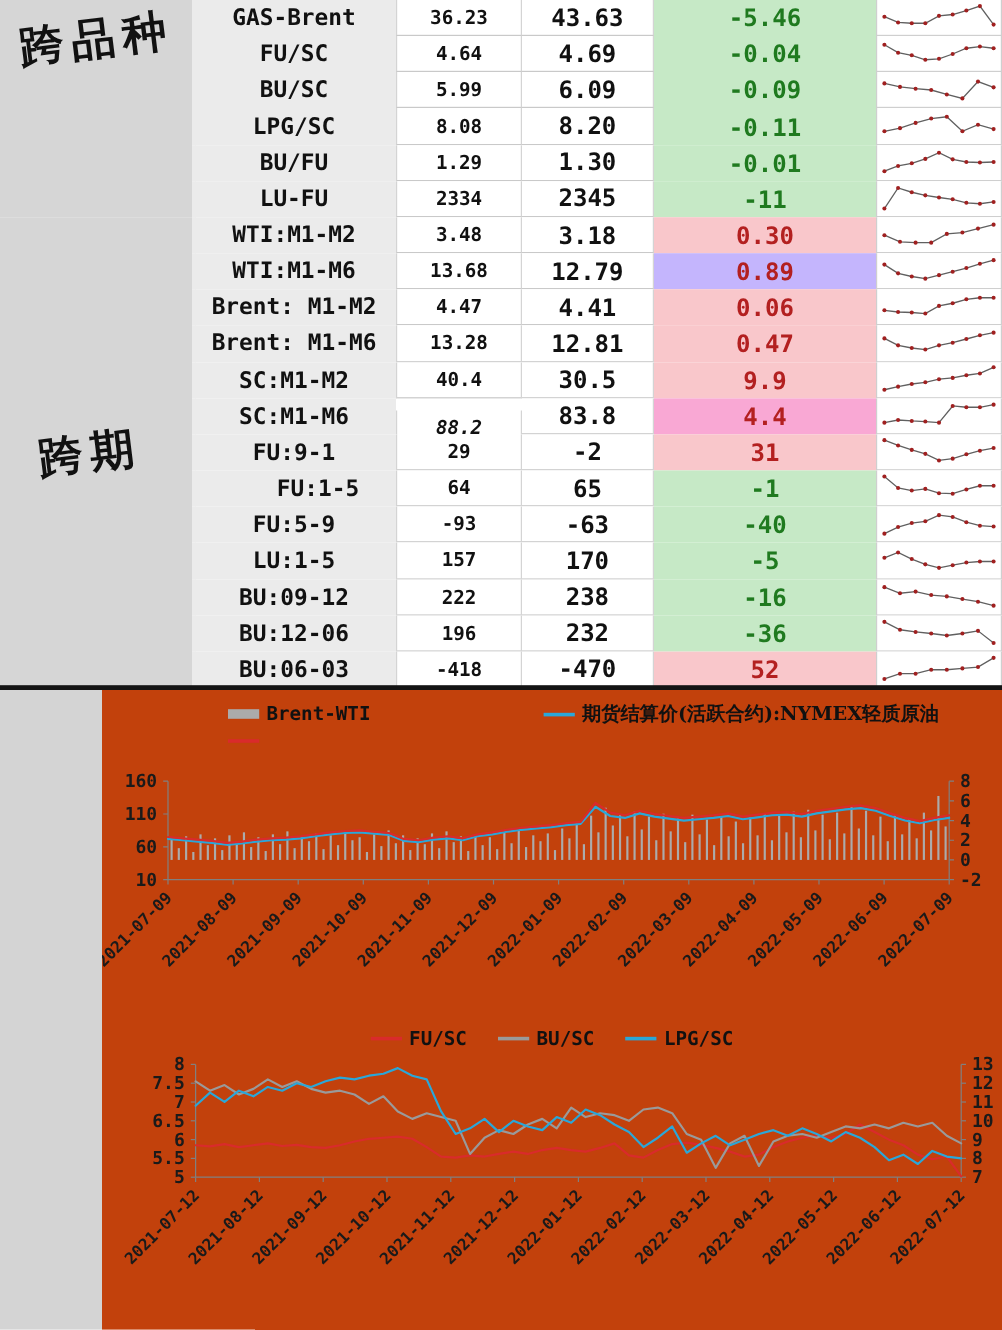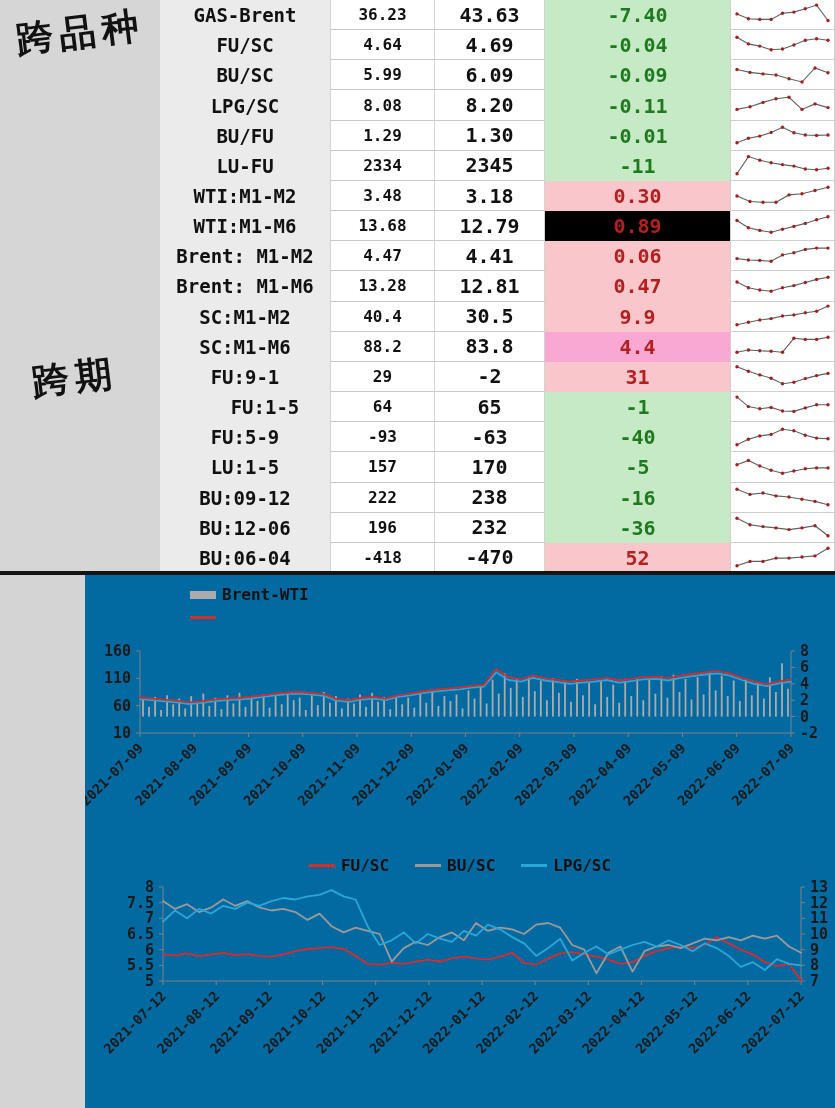--- a/index.html
+++ b/index.html
@@ -15,21 +15,21 @@
         font-family:"DejaVu Sans Mono","Liberation Mono",monospace;font-weight:bold;color:#111}
   .name-cell{left:160px;width:170px;background:#ebebeb;font-size:19px;white-space:nowrap}
   .v1-cell{left:330px;width:105px;background:#fff;font-size:16px;border-bottom:1px solid #c9c9c9;border-left:1px solid #d4d4d4;border-right:1px solid #d4d4d4}
   .v2-cell{left:435px;width:110px;background:#fff;font-size:20px;border-bottom:1px solid #c9c9c9;border-right:1px solid #d4d4d4}
   .diff-cell{left:545px;width:185px;font-size:20px}
   .spark-cell{left:730px;width:105px;background:#fff;border:1px solid #cfcfcf;border-top:none}
   
   #divider{position:absolute;left:0;top:571px;width:835px;height:4px;background:#141414}
   
   #left-strip{position:absolute;left:0;top:575px;width:85px;height:533px;background:#d4d4d4}
-  #chart-panel{position:absolute;left:85px;top:575px;width:750px;height:533px;background:#0369a1}
+  #chart-panel{position:absolute;left:85px;top:575px;width:750px;height:533px;background:#c2410c}
   .lg{position:absolute;display:flex;align-items:center;gap:6px;font-size:16px;color:#111;white-space:nowrap;
       font-family:"DejaVu Sans Mono","Liberation Mono",monospace;font-weight:bold}
   .lg .cjk{font-family:"DejaVu Serif","Liberation Serif",serif;font-weight:bold}
   .sw-line{display:inline-block;width:26px;height:3px}
   .sw-bar{display:inline-block;width:26px;height:8px}
   .lg-row{position:absolute;left:0;width:750px;display:flex;justify-content:center;gap:26px}
   .lg-row .lg{position:static}
   svg text{font-family:"DejaVu Sans Mono","Liberation Mono",monospace;font-weight:bold;fill:#1a1a1a}
   svg text.tick{font-size:15px}
   svg text.xd{font-size:13.5px;font-weight:bold}
@@ -41,21 +41,21 @@
   <div class="sec-cell" style="top:0;height:181px">
     <div class="sec-label" style="left:16px;top:8px">跨品种</div>
   </div>
   <div class="sec-cell" style="top:181px;height:392px">
     <div class="sec-label" style="left:32px;top:172px">跨期</div>
   </div>
   <div id="rows-host">
       <div class="cell name-cell" style="top: 0px; height: 30.16px;">GAS-Brent</div>
       <div class="cell v1-cell" style="top: 0px; height: 30.16px;">36.23</div>
       <div class="cell v2-cell" style="top: 0px; height: 30.16px;">43.63</div>
-      <div class="cell diff-cell" style="top: 0px; height: 30.16px; background: rgb(198, 233, 198); color: rgb(31, 122, 31);">-7.40</div>
+      <div class="cell diff-cell" style="top: 0px; height: 30.16px; background: rgb(198, 233, 198); color: rgb(31, 122, 31);">-5.46</div>
       <div class="cell spark-cell" style="top: 0px; height: 30.16px;">
         <svg width="103" height="28" viewBox="0 0 103 28">
           <polyline points="6.0,12.9 17.4,17.7 28.8,18.4 40.1,18.4 51.5,12.2 62.9,11.1 74.3,7.8 85.6,4.1 97.0,19.5" fill="none" stroke="#606060" stroke-width="1.1"></polyline>
           <circle cx="6.0" cy="12.9" r="1.7" fill="#a02020"></circle>
           <circle cx="17.4" cy="17.7" r="1.7" fill="#a02020"></circle>
           <circle cx="28.8" cy="18.4" r="1.7" fill="#a02020"></circle>
           <circle cx="40.1" cy="18.4" r="1.7" fill="#a02020"></circle>
           <circle cx="51.5" cy="12.2" r="1.7" fill="#a02020"></circle>
           <circle cx="62.9" cy="11.1" r="1.7" fill="#a02020"></circle>
           <circle cx="74.3" cy="7.8" r="1.7" fill="#a02020"></circle>
@@ -164,21 +164,21 @@
           <circle cx="45.0" cy="20.2" r="1.7" fill="#a02020"></circle>
           <circle cx="58.0" cy="12.9" r="1.7" fill="#a02020"></circle>
           <circle cx="71.0" cy="11.8" r="1.7" fill="#a02020"></circle>
           <circle cx="84.0" cy="8.5" r="1.7" fill="#a02020"></circle>
           <circle cx="97.0" cy="5.2" r="1.7" fill="#a02020"></circle>
         </svg>
       </div>
       <div class="cell name-cell" style="top: 211.11px; height: 30.16px;">WTI:M1-M6</div>
       <div class="cell v1-cell" style="top: 211.11px; height: 30.16px;">13.68</div>
       <div class="cell v2-cell" style="top: 211.11px; height: 30.16px;">12.79</div>
-      <div class="cell diff-cell" style="top: 211.11px; height: 30.16px; background: #000000; color: rgb(179, 32, 32);">0.89</div>
+      <div class="cell diff-cell" style="top: 211.11px; height: 30.16px; background: #c4b5fd; color: rgb(179, 32, 32);">0.89</div>
       <div class="cell spark-cell" style="top: 211.11px; height: 30.16px;">
         <svg width="103" height="28" viewBox="0 0 103 28">
           <polyline points="6.0,8.5 17.4,15.8 28.8,18.4 40.1,20.2 51.5,17.3 62.9,14.4 74.3,11.4 85.6,7.8 97.0,4.8" fill="none" stroke="#606060" stroke-width="1.1"></polyline>
           <circle cx="6.0" cy="8.5" r="1.7" fill="#a02020"></circle>
           <circle cx="17.4" cy="15.8" r="1.7" fill="#a02020"></circle>
           <circle cx="28.8" cy="18.4" r="1.7" fill="#a02020"></circle>
           <circle cx="40.1" cy="20.2" r="1.7" fill="#a02020"></circle>
           <circle cx="51.5" cy="17.3" r="1.7" fill="#a02020"></circle>
           <circle cx="62.9" cy="14.4" r="1.7" fill="#a02020"></circle>
           <circle cx="74.3" cy="11.4" r="1.7" fill="#a02020"></circle>
@@ -234,21 +234,21 @@
           <circle cx="28.8" cy="18.0" r="1.7" fill="#a02020"></circle>
           <circle cx="40.1" cy="16.6" r="1.7" fill="#a02020"></circle>
           <circle cx="51.5" cy="14.0" r="1.7" fill="#a02020"></circle>
           <circle cx="62.9" cy="12.9" r="1.7" fill="#a02020"></circle>
           <circle cx="74.3" cy="10.7" r="1.7" fill="#a02020"></circle>
           <circle cx="85.6" cy="9.2" r="1.7" fill="#a02020"></circle>
           <circle cx="97.0" cy="4.1" r="1.7" fill="#a02020"></circle>
         </svg>
       </div>
       <div class="cell name-cell" style="top: 331.74px; height: 30.16px;">SC:M1-M6</div>
-      <div class="cell v1-cell" style="top: 332px; height: 30.16px;">88.2</div>
+      <div class="cell v1-cell" style="top: 342px; height: 30.16px; font-style: italic;">88.2</div>
       <div class="cell v2-cell" style="top: 331.74px; height: 30.16px;">83.8</div>
       <div class="cell diff-cell" style="top: 331.74px; height: 30.16px; background: #f9a8d4; color: rgb(179, 32, 32);">4.4</div>
       <div class="cell spark-cell" style="top: 331.74px; height: 30.16px;">
         <svg width="103" height="28" viewBox="0 0 103 28">
           <polyline points="6.0,20.2 17.4,18.0 28.8,18.8 40.1,19.3 51.5,20.2 62.9,6.3 74.3,7.4 85.6,7.4 97.0,5.2" fill="none" stroke="#606060" stroke-width="1.1"></polyline>
           <circle cx="6.0" cy="20.2" r="1.7" fill="#a02020"></circle>
           <circle cx="17.4" cy="18.0" r="1.7" fill="#a02020"></circle>
           <circle cx="28.8" cy="18.8" r="1.7" fill="#a02020"></circle>
           <circle cx="40.1" cy="19.3" r="1.7" fill="#a02020"></circle>
           <circle cx="51.5" cy="20.2" r="1.7" fill="#a02020"></circle>
@@ -357,21 +357,21 @@
           <circle cx="6.0" cy="5.2" r="1.7" fill="#a02020"></circle>
           <circle cx="19.0" cy="11.8" r="1.7" fill="#a02020"></circle>
           <circle cx="32.0" cy="13.6" r="1.7" fill="#a02020"></circle>
           <circle cx="45.0" cy="14.9" r="1.7" fill="#a02020"></circle>
           <circle cx="58.0" cy="16.6" r="1.7" fill="#a02020"></circle>
           <circle cx="71.0" cy="14.9" r="1.7" fill="#a02020"></circle>
           <circle cx="84.0" cy="12.7" r="1.7" fill="#a02020"></circle>
           <circle cx="97.0" cy="22.8" r="1.7" fill="#a02020"></circle>
         </svg>
       </div>
-      <div class="cell name-cell" style="top: 542.84px; height: 30.16px;">BU:06-04</div>
+      <div class="cell name-cell" style="top: 542.84px; height: 30.16px;">BU:06-03</div>
       <div class="cell v1-cell" style="top: 542.84px; height: 30.16px;">-418</div>
       <div class="cell v2-cell" style="top: 542.84px; height: 30.16px;">-470</div>
       <div class="cell diff-cell" style="top: 542.84px; height: 30.16px; background: rgb(249, 199, 203); color: rgb(179, 32, 32);">52</div>
       <div class="cell spark-cell" style="top: 542.84px; height: 30.16px;">
         <svg width="103" height="28" viewBox="0 0 103 28">
           <polyline points="6.0,22.8 19.0,18.4 32.0,18.4 45.0,15.1 58.0,15.1 71.0,14.0 84.0,12.9 97.0,5.2" fill="none" stroke="#606060" stroke-width="1.1"></polyline>
           <circle cx="6.0" cy="22.8" r="1.7" fill="#a02020"></circle>
           <circle cx="19.0" cy="18.4" r="1.7" fill="#a02020"></circle>
           <circle cx="32.0" cy="18.4" r="1.7" fill="#a02020"></circle>
           <circle cx="45.0" cy="15.1" r="1.7" fill="#a02020"></circle>
@@ -385,20 +385,24 @@
 </div>
 
 <div id="divider"></div>
 <div id="left-strip"></div>
 
 <div id="chart-panel">
 
   <div class="lg" style="left:105px;top:10px">
     <span class="sw-bar" style="background: rgb(171, 171, 171);"></span>
     <span>Brent-WTI</span>
+  </div>
+  <div class="lg" style="left:368px;top:10px">
+    <span class="sw-line" style="background: rgb(42, 167, 217);"></span>
+    <span class="cjk">期货结算价(活跃合约):NYMEX轻质原油</span>
   </div>
   <div class="lg" style="left:105px;top:41px">
     <span class="sw-line" style="background: rgb(217, 43, 43);"></span>
   </div>
   <svg id="chart1" class="abs" style="left:0;top:62px" width="750" height="180" viewBox="0 0 750 180">
       <line x1="55" y1="14" x2="55" y2="96" stroke="#808080"></line>
       <line x1="706" y1="14" x2="706" y2="96" stroke="#808080"></line>
       <line x1="55" y1="96" x2="706" y2="96" stroke="#808080"></line>
       <line x1="51" y1="14" x2="55" y2="14" stroke="#808080"></line>
       <text x="46" y="19" text-anchor="end" class="tick">160</text>

